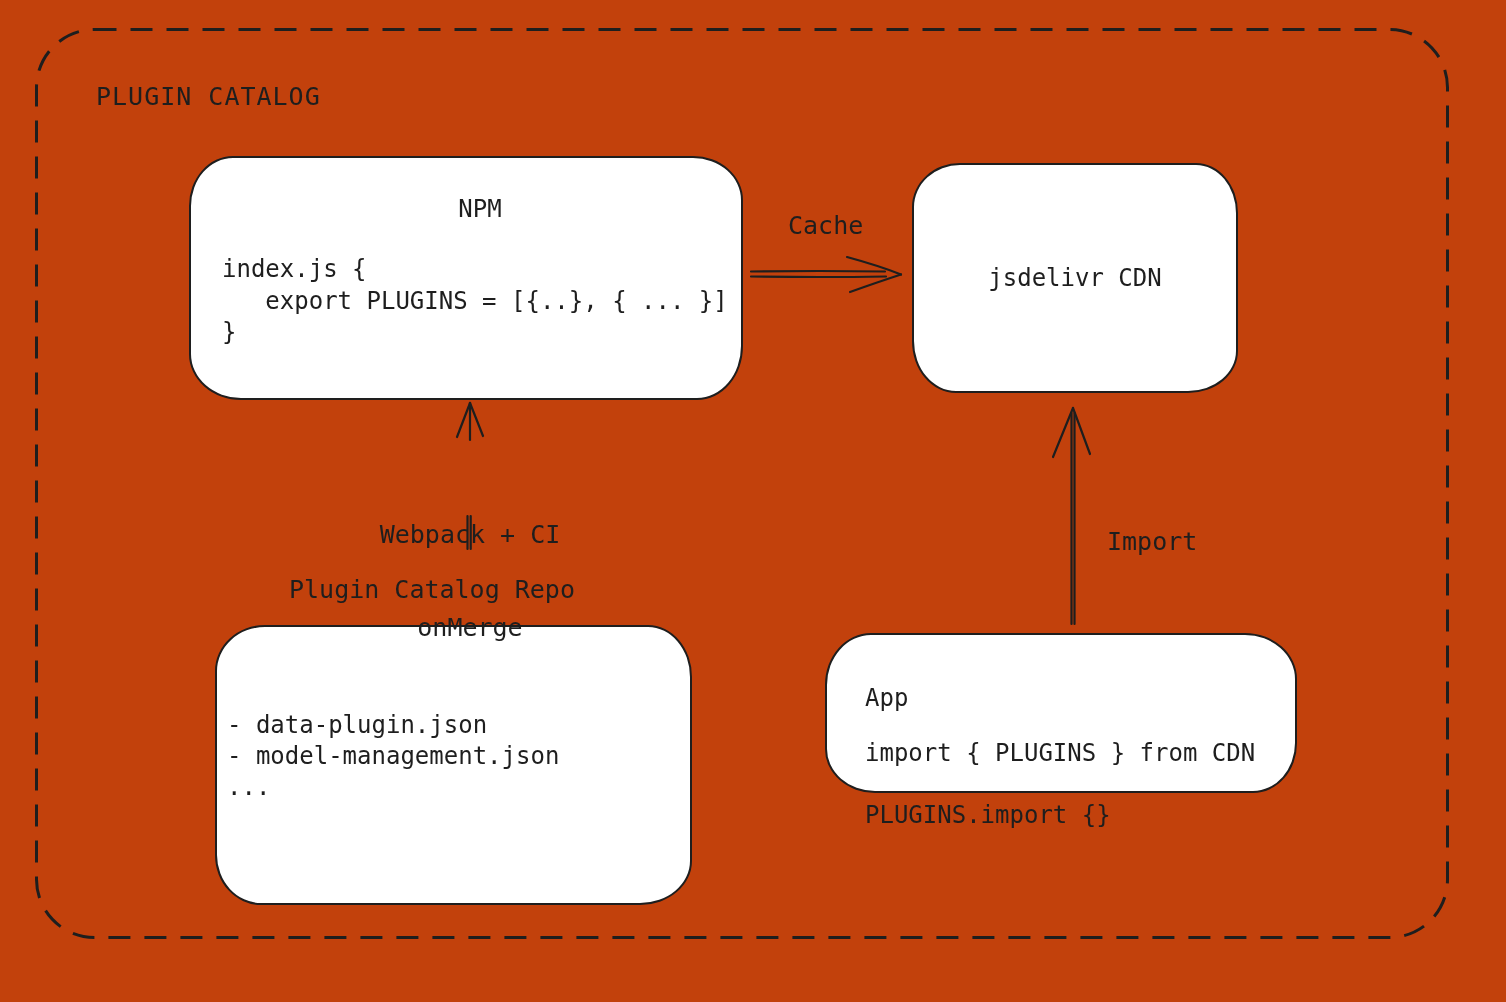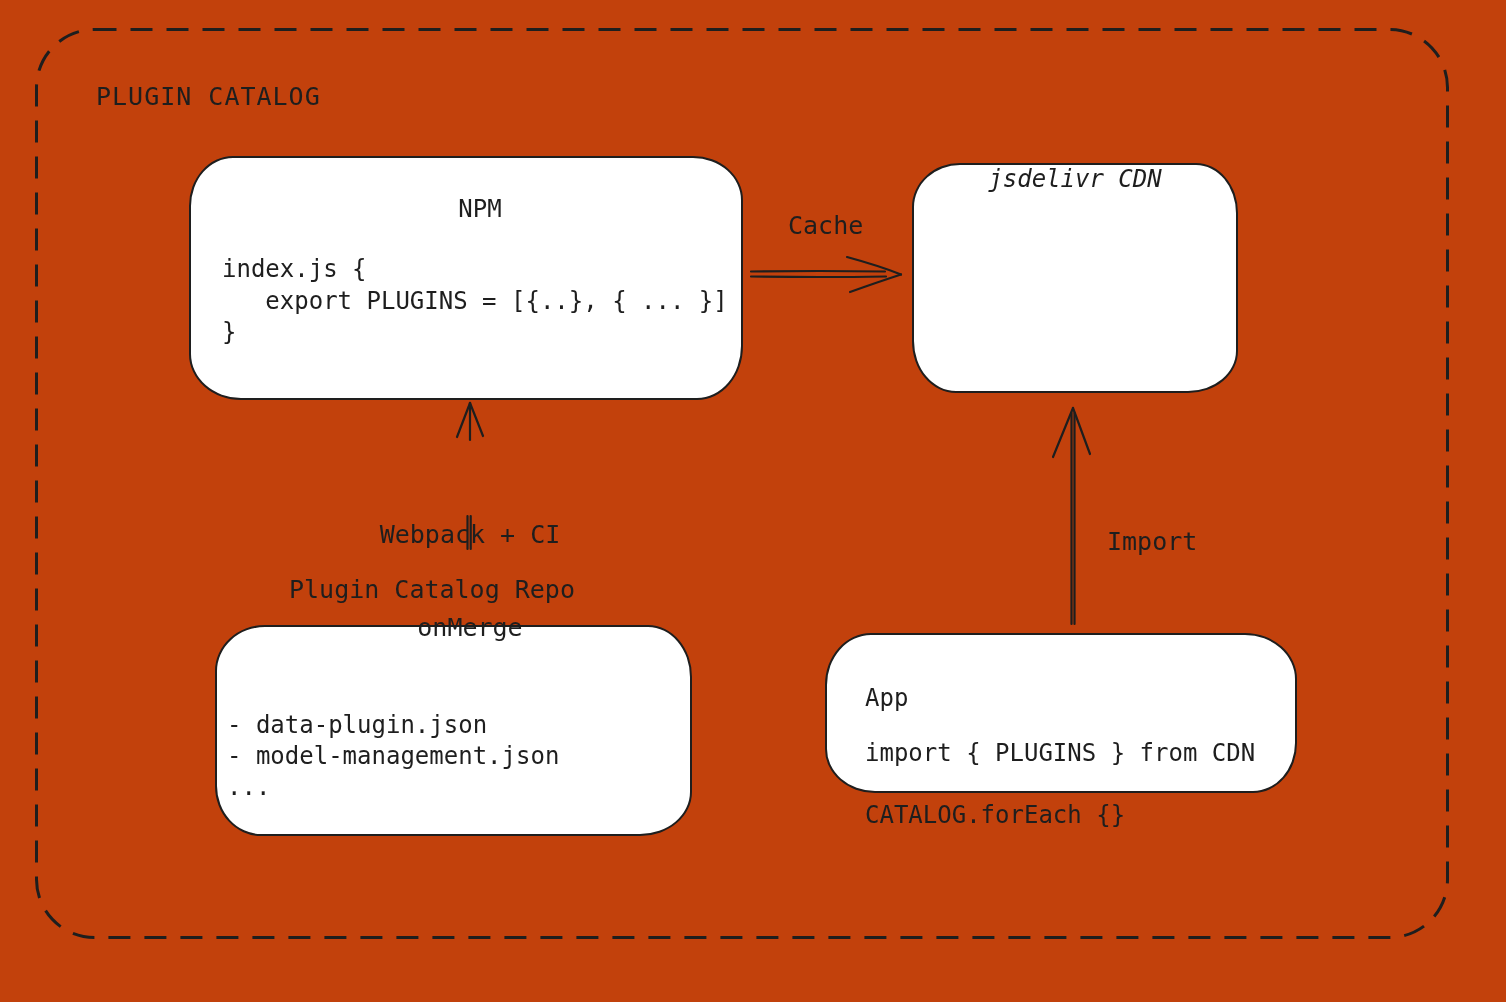--- a/index.html
+++ b/index.html
@@ -31,24 +31,24 @@
     background: #ffffff;
     box-sizing: border-box;
   }
   .npm-box {
     left: 189px; top: 156px; width: 554px; height: 244px;
     border-radius: 44px 50px 46px 52px / 50px 44px 54px 46px;
   }
   .cdn-box {
     left: 912px; top: 163px; width: 326px; height: 230px;
     border-radius: 48px 42px 50px 44px / 44px 50px 42px 52px;
-    display: flex; justify-content: center; font-style: italic;
+    display: flex; align-items: center; justify-content: center;
   }
   .repo-box {
-    left: 215px; top: 625px; width: 477px; height: 211px;
+    left: 215px; top: 625px; width: 477px; height: 280px;
     border-radius: 50px 44px 52px 46px / 46px 52px 44px 50px;
   }
   .app-box {
     left: 825px; top: 633px; width: 472px; height: 160px;
     border-radius: 46px 52px 44px 50px / 52px 46px 50px 44px;
   }
   .box-title-center {
     text-align: center;
     margin-top: 36px;
     font-size: 24px;
@@ -137,21 +137,21 @@
     <div class="repo-files">
       <div class="code-line">- data-plugin.json</div>
       <div class="code-line">- model-management.json</div>
       <div class="code-line">...</div>
     </div>
   </div>
 
   <div class="box app-box">
     <div class="app-line app-line-title">App</div>
     <div class="app-line app-line-import">import { PLUGINS } from CDN</div>
-    <div class="app-line app-line-foreach">CATALOG.forEach {}</div>
+    <div class="app-line app-line-foreach">PLUGINS.import {}</div>
   </div>
 
   <div class="edge-label cache-label">Cache</div>
   <div class="edge-label build-label">
     <div>Webpack + CI</div>
     <div>onMerge</div>
   </div>
   <div class="edge-label import-label">Import</div>
 
 </div>

